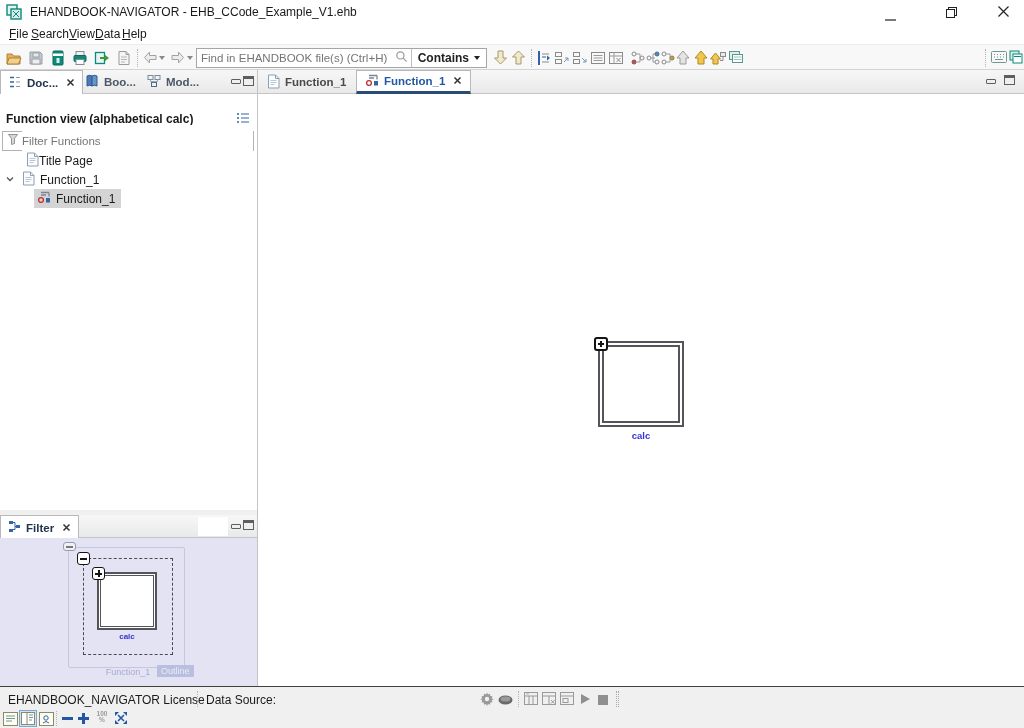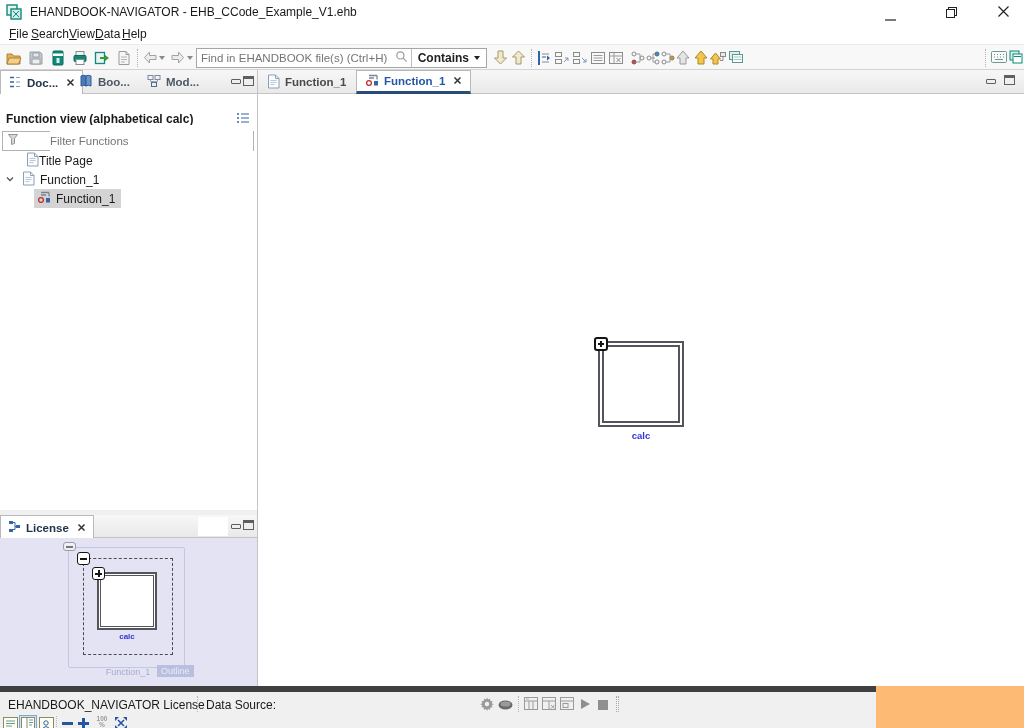--- a/index.html
+++ b/index.html
@@ -276,21 +276,21 @@
             <path d="M8 2.5 h4 M8 7 h4 M8 11.5 h4" stroke="#8a9ab0"></path>
           </svg>
       </span>
       <span>Doc...</span>
       <span style="margin-left:3px">
         <svg width="9" height="9" viewBox="0 0 9 9">
             <path d="M1.5 1.5 L7.5 7.5 M7.5 1.5 L1.5 7.5" stroke="#333" stroke-width="1.5"></path>
           </svg>
       </span>
     </div>
-    <div class="vtab" style="left:72px">
+    <div class="vtab" style="left:78px">
       <span>
         <svg width="14" height="14" viewBox="0 0 14 14">
             <path d="M2 2 q3 -1.5 5 0 v10 q-2 -1.5 -5 0 z" fill="#4a7ab8" stroke="#2f5a94"></path>
             <path d="M12 2 q-3 -1.5 -5 0 v10 q2 -1.5 5 0 z" fill="#6a94c8" stroke="#2f5a94"></path>
           </svg>
       </span>
       <span>Boo...</span>
     </div>
     <div class="vtab" style="left:140px">
       <span>
@@ -314,21 +314,21 @@
           <path d="M1 2 h2 M1 6 h2 M1 10 h2" stroke="#3465a4" stroke-width="1.6"></path>
           <path d="M5 2 h8 M5 6 h8 M5 10 h8" stroke="#3465a4"></path>
         </svg>
     </span>
     <span class="abs" style="left:2px;top:37px;width:252px;height:20px;border:1px solid #b2b2b2;background:#fff;display:flex;align-items:center">
       <span style="margin:0 4px 0 5px">
         <svg width="10" height="11" viewBox="0 0 10 11">
             <path d="M0.5 0.5 h9 L6.5 4.5 v5 l-3 1 v-6 z" fill="#d8d8d8" stroke="#8a8a8a" stroke-width="0.9"></path>
           </svg>
       </span>
-      <input style="border: none; outline: none; flex: 1 1 0%; font-size: 11.5px; color: rgb(68, 68, 68); height: 32px; margin-left: 28px;" placeholder="Filter Functions">
+      <input style="border: none; outline: none; flex: 1 1 0%; font-size: 11.5px; color: rgb(68, 68, 68); height: 32px;" placeholder="Filter Functions">
     </span>
 
     <div class="abs row" style="left:0;top:57px;width:257px;height:19px">
       <span style="margin-left:26px">
         <svg width="13" height="15" viewBox="0 0 13 15">
             <path d="M1.5 1 h7 l3.5 3.5 V14 H1.5 z" fill="#fcfcfc" stroke="#8aa0b8"></path>
             <path d="M8.5 1 v3.5 H12" fill="none" stroke="#8aa0b8"></path>
             <path d="M3.5 6.5 h6 M3.5 8.5 h6 M3.5 10.5 h4" stroke="#b8c8da"></path>
           </svg>
       </span>
@@ -365,21 +365,21 @@
   <div class="abs tabbar" style="left:0;top:515px;width:257px;height:23px">
     <div class="vtab active" style="left:0;height:24px">
       <span>
         <svg width="13" height="13" viewBox="0 0 13 13" fill="none">
             <rect x="1" y="1" width="4" height="3" fill="#3465a4"></rect>
             <rect x="1" y="9" width="4" height="3" fill="#3465a4"></rect>
             <rect x="8" y="5" width="4" height="3" fill="#3465a4"></rect>
             <path d="M5 2.5 h2 v7 h-2 M7 6.5 h1" stroke="#3465a4"></path>
           </svg>
       </span>
-      <span>License</span>
+      <span>Filter</span>
       <span style="margin-left:3px">
         <svg width="9" height="9" viewBox="0 0 9 9">
             <path d="M1.5 1.5 L7.5 7.5 M7.5 1.5 L1.5 7.5" stroke="#333" stroke-width="1.5"></path>
           </svg>
       </span>
     </div>
     <span class="abs" style="left:198px;top:2px;width:30px;height:19px;background:#fff"></span>
     <span class="abs panelmin" style="left:231px;top:9px"></span>
     <span class="abs panelmax" style="left:243px;top:5px"></span>
   </div>
@@ -438,21 +438,21 @@
 
   <div class="abs" style="left:258px;top:94px;width:766px;height:592px;background:#fff">
     <div class="dblbox" style="left:340px;top:247px;width:86px;height:86px"></div>
     <span class="sqbtn b14" style="left:336px;top:243px">
         <span class="h"></span>
         <span class="v"></span>
       </span>
     <span class="calc-label" style="left:340px;top:336px;width:86px;font-size:9.5px">calc</span>
   </div>
 
-  <div class="abs" style="left:0;top:686px;width:876px;height:42px;background:#f0f0f0;border-top:6px solid #404040">
+  <div class="abs" style="left:0;top:686px;width:1024px;height:42px;background:#f0f0f0;border-top:1px solid #404040">
 
     <span class="abs" style="left:8px;top:6px">EHANDBOOK_NAVIGATOR License</span>
     <span class="abs dotsep" style="left:197px;top:4px;height:16px"></span>
     <span class="abs" style="left:206px;top:6px">Data Source:</span>
     <span class="abs" style="left:480px;top:5px">
       <svg width="14" height="14" viewBox="0 0 14 14">
           <path d="M7 0.5 l1 2 2 -0.8 0.3 2.2 2.2 0.3 -0.8 2 2 1 -2 1 0.8 2 -2.2 0.3 -0.3 2.2 -2 -0.8 -1 2 -1 -2 -2 0.8 -0.3 -2.2 -2.2 -0.3 0.8 -2 -2 -1 2 -1 -0.8 -2 2.2 -0.3 0.3 -2.2 2 0.8 z" fill="#9a9a9a"></path>
           <circle cx="7" cy="7" r="2.2" fill="#f0f0f0"></circle>
         </svg>
     </span>

